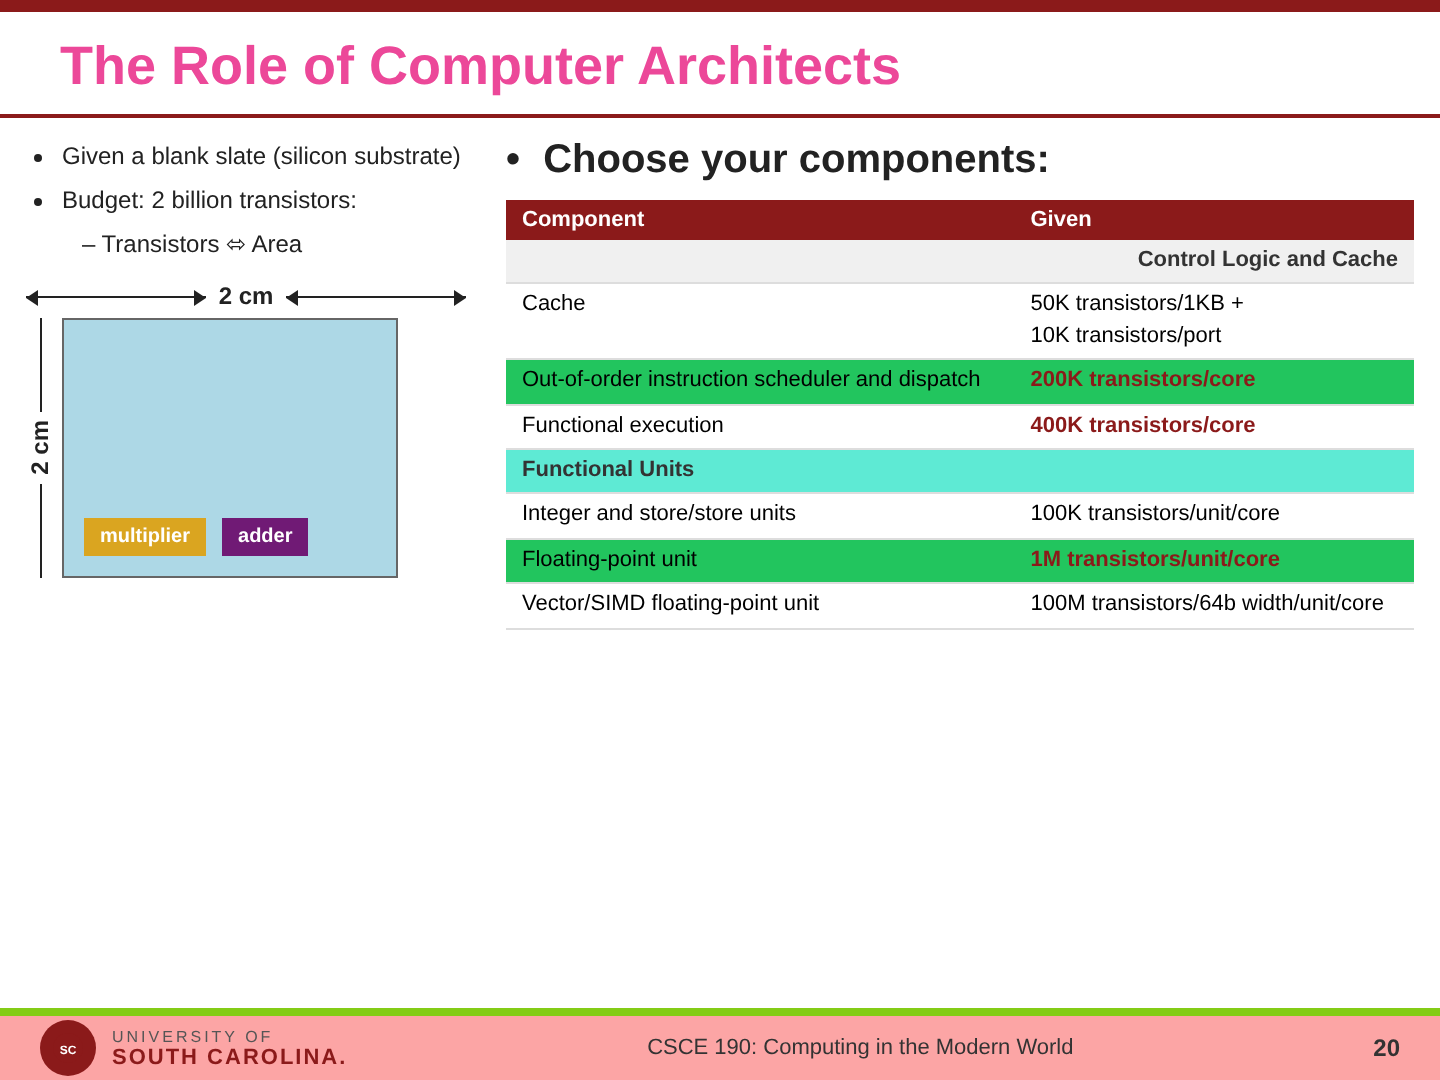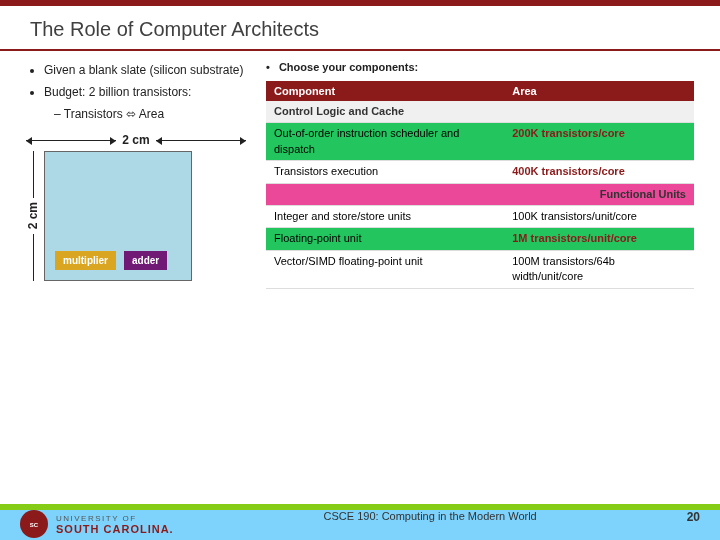--- a/index.html
+++ b/index.html
@@ -20,27 +20,27 @@
     .top-bar {
       height: 6px;
       background: #8B1A1A;
       width: 100%;
     }
     .header {
       padding: 12px 30px 8px 30px;
       border-bottom: 2px solid #8B1A1A;
     }
     .header h1 {
-      font-size: 20px;
-      font-weight: normal;
-      color: #404040;
+      font-size: 27px;
+      font-weight: bold;
+      color: #ec4899;
     }
     .content {
       display: flex;
-      padding: 10px 26px;
+      padding: 10px 13px;
       gap: 20px;
     }
     .left-col {
       width: 220px;
       flex-shrink: 0;
     }
     .bullets {
       margin-bottom: 10px;
     }
     .bullets li {
@@ -117,21 +117,21 @@
     }
     .side-label {
       font-size: 12px;
       font-weight: bold;
       color: #222;
       writing-mode: vertical-rl;
       transform: rotate(180deg);
       padding: 4px 0;
     }
     .chip-box {
-      width: 148px;
+      width: 168px;
       height: 130px;
       background: #ADD8E6;
       border: 1px solid #666;
       position: relative;
     }
     .chip-inner {
       position: absolute;
       bottom: 10px;
       left: 10px;
       display: flex;
@@ -148,21 +148,21 @@
       background: #701a75;
       color: #fff;
       font-size: 10px;
       padding: 4px 8px;
       font-weight: bold;
     }
     .right-col {
       flex: 1;
     }
     .choose-header {
-      font-size: 11px;
+      font-size: 20px;
       font-weight: bold;
       color: #222;
       margin-bottom: 8px;
     }
     .choose-header .bullet-dot {
       margin-right: 6px;
     }
     table {
       width: 100%;
       border-collapse: collapse;
@@ -177,41 +177,41 @@
     }
     table td {
       padding: 3px 8px;
       border-bottom: 1px solid #ddd;
       vertical-align: top;
       line-height: 1.4;
     }
     .section-header td {
       background: #f0f0f0;
       font-weight: bold;
-      text-align: left;
+      text-align: right;
       color: #333;
       font-size: 11px;
     }
     .highlight-row td {
       background: #22c55e;
     }
     .cost-highlight {
       color: #8B1A1A;
       font-weight: bold;
     }
     .footer {
       position: absolute;
       bottom: 0;
       left: 0;
       right: 0;
       height: 36px;
-      background: #7dd3fc;
-      border-top: 6px solid #84cc16;
-      display: flex;
-      align-items: flex-start;
+      background: #fca5a5;
+      border-top: 4px solid #84cc16;
+      display: flex;
+      align-items: center;
       padding: 0 20px;
     }
     .footer-logo {
       display: flex;
       align-items: center;
       gap: 8px;
     }
     .logo-circle {
       width: 28px;
       height: 28px;
@@ -230,23 +230,23 @@
       font-size: 11px;
       color: #333;
     }
     .footer-page {
       font-size: 12px;
       color: #333;
       font-weight: bold;
     }
     .even-row td { background: #fff; }
     .func-header td {
-      background: #ec4899;
-      font-weight: bold;
-      text-align: right;
+      background: #5eead4;
+      font-weight: bold;
+      text-align: left;
       color: #333;
       font-size: 11px;
     }
   </style>
 </head>
 <body>
 
 <div class="slide">
   <div class="top-bar"></div>
 
@@ -292,35 +292,39 @@
     <div class="right-col">
       <div class="choose-header">
         <span class="bullet-dot">•</span>
         <span>Choose your components:</span>
       </div>
 
       <table>
         <thead>
           <tr>
             <th>Component</th>
-            <th>Area</th>
+            <th>Given</th>
           </tr>
         </thead>
         <tbody>
 
           <tr class="section-header">
             <td colspan="2">Control Logic and Cache</td>
           </tr>
 
+          <tr class="even-row">
+            <td>Cache</td>
+            <td>50K transistors/1KB +<br>10K transistors/port</td>
+          </tr>
           <tr class="highlight-row">
             <td>Out-of-order instruction scheduler and dispatch</td>
             <td class="cost-highlight">200K transistors/core</td>
           </tr>
           <tr class="even-row">
-            <td>Transistors execution</td>
+            <td>Functional execution</td>
             <td class="cost-highlight">400K transistors/core</td>
           </tr>
 
           <tr class="func-header">
             <td colspan="2">Functional Units</td>
           </tr>
 
           <tr class="even-row">
             <td>Integer and store/store units</td>
             <td>100K transistors/unit/core</td>

